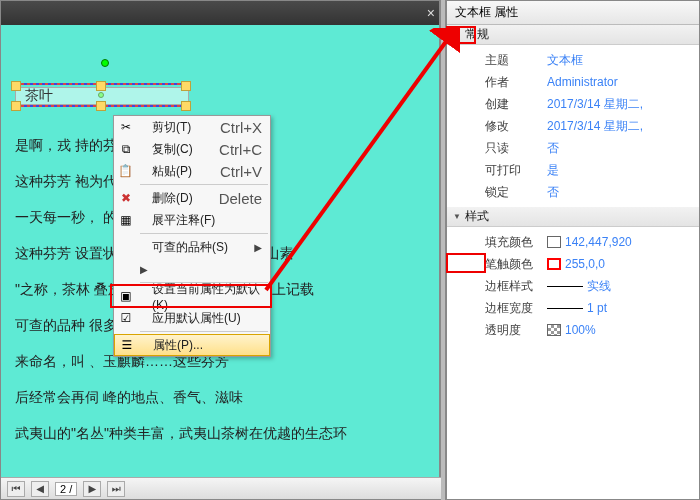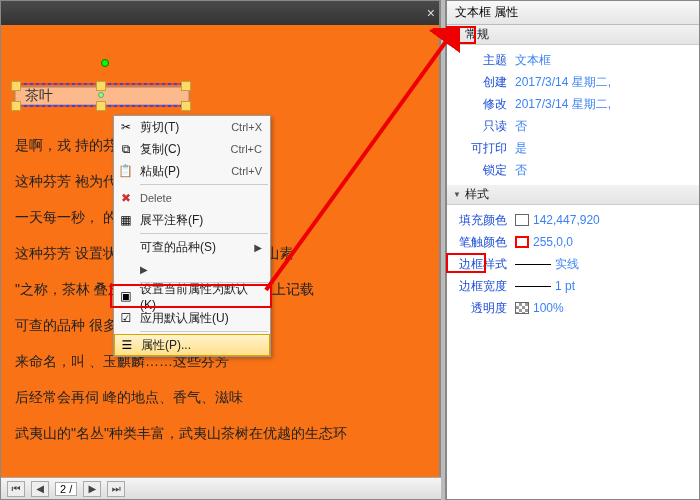--- a/index.html
+++ b/index.html
@@ -1,44 +1,44 @@
 <!DOCTYPE html>
 <html><head>
 <meta charset="utf-8">
 <style>
   * { box-sizing: border-box; margin: 0; padding: 0; }
   body { font-family: "Microsoft YaHei", sans-serif; font-size: 12px; background: #f0f0f0; width: 700px; height: 500px; overflow: hidden; position: relative; }
   .workspace { display: flex; width: 100%; height: 100%; }
   .left-panel { width: 440px; background: #fff; border: 1px solid #888; position: relative; }
   .left-header { height: 24px; background: linear-gradient(#4a4a4a,#333); display: flex; justify-content: flex-end; align-items: center; padding: 0 4px; }
-  .doc-area { position: relative; background: #f97316; height: 460px; overflow: hidden; padding: 30px 10px 0 14px; }
+  .doc-area { position: relative; background: #5eead4; height: 460px; overflow: hidden; padding: 30px 10px 0 14px; }
   .doc-text { font-size: 14px; color: #222; line-height: 28px; margin-bottom: 8px; }
   .sel-anchor { position: absolute; top: 34px; left: 100px; width: 8px; height: 8px; background: #0f0; border: 1px solid #070; border-radius: 50%; }
   .sel-rule1 { position: absolute; top: 58px; left: 14px; width: 174px; height: 2px; background: repeating-linear-gradient(90deg,#d44,#d44 3px,#44d 3px,#44d 6px); }
   .sel-rule2 { position: absolute; top: 80px; left: 14px; width: 174px; height: 2px; background: repeating-linear-gradient(90deg,#d44,#d44 3px,#44d 3px,#44d 6px); }
   .sel-box { position: absolute; top: 62px; left: 14px; width: 174px; height: 18px; border: 1px solid #aaa; background: rgba(255,255,255,0.5); }
   .sel-text { position: absolute; top: 62px; left: 24px; font-size: 14px; color: #333; }
   .handle { position: absolute; width: 10px; height: 10px; background: #ffd966; border: 1px solid #bfa23a; }
   .green-dot { position: absolute; width: 6px; height: 6px; background: #8f8; border: 1px solid #6a6; border-radius: 50%; }
   .ctx-menu { position: absolute; top: 90px; left: 112px; width: 158px; background: #f7f7f7; border: 1px solid #999; box-shadow: 2px 2px 4px rgba(0,0,0,0.25); z-index: 10; }
   .ctx-item { display: flex; align-items: center; height: 22px; padding: 0 8px 0 4px; gap: 6px; }
   .ctx-item.highlight { background: linear-gradient(#fff3cc, #ffe08a); border: 1px solid #d9a400; }
   .ctx-icon { width: 16px; height: 16px; display: flex; align-items: center; justify-content: center; }
-  .ctx-label { flex: 1; color: #222; font-size: 12px; }
-  .ctx-sc { color: #555; font-size: 11px; }
+  .ctx-label { flex: 1; color: #222; font-size: 12px; margin-left: 12px; }
+  .ctx-sc { color: #555; font-size: 15px; }
   .ctx-sep { height: 1px; background: #ccc; margin: 2px 2px 2px 26px; }
   .ctx-arrow { color: #444; font-size: 10px; }
   .redbox-menu { position: absolute; top: 284px; left: 110px; width: 162px; height: 24px; border: 2px solid #e00; z-index: 12; pointer-events: none; }
   .divider { width: 6px; background: #bbb; border-left: 1px solid #888; border-right: 1px solid #888; }
   .right-panel { flex: 1; background: #fff; border: 1px solid #888; display: flex; flex-direction: column; }
   .right-title { height: 24px; background: linear-gradient(#f8f8f8,#e6e6e6); border-bottom: 1px solid #bbb; display: flex; align-items: center; padding: 0 8px; font-size: 12px; }
   .section-head { height: 20px; background: linear-gradient(#f2f2f2,#e4e4e4); border-bottom: 1px solid #ccc; display: flex; align-items: center; padding: 0 6px; font-size: 12px; color: #222; gap: 4px; }
   .prop-rows { padding: 4px 6px; }
   .prop-row { display: flex; align-items: center; height: 22px; }
-  .prop-label { width: 62px; text-align: right; color: #1d4ed8; padding-right: 8px; }
+  .prop-label { width: 62px; text-align: left; color: #404040; padding-right: 8px; margin-left: 32px; }
   .prop-value { flex: 1; color: #3b82f6; display: flex; align-items: center; gap: 4px; }
   .swatch { width: 14px; height: 12px; border: 1px solid #666; }
   .swatch.white { background: #fff; }
   .swatch.red { border: 2px solid #f00; background: #fff; }
   .swatch.checker { background: repeating-conic-gradient(#999 0 25%, #fff 0 50%) 0 0/6px 6px; }
   .swatch.orange { background: #e8741e; }
   .line-sample { width: 36px; height: 1px; background: #000; display: inline-block; }
   .redbox-style { position: absolute; top: 253px; left: 446px; width: 40px; height: 20px; border: 2px solid #e00; z-index: 12; pointer-events: none; }
   .redbox-changgui { position: absolute; top: 26px; left: 446px; width: 30px; height: 18px; border: 2px solid #e00; z-index: 12; pointer-events: none; }
   .arrow-svg { position: absolute; top: 28px; left: 260px; width: 200px; height: 268px; z-index: 14; pointer-events: none; }
@@ -95,20 +95,21 @@
           <span class="ctx-sc">Ctrl+C</span>
         </div>
         <div class="ctx-item">
           <span class="ctx-icon">📋</span>
           <span class="ctx-label">粘贴(P)</span>
           <span class="ctx-sc">Ctrl+V</span>
         </div>
         <div class="ctx-sep"></div>
         <div class="ctx-item">
           <span class="ctx-icon" style="color:#c33">✖</span>
+          <span class="ctx-label">删除(D)</span>
           <span class="ctx-sc">Delete</span>
         </div>
         <div class="ctx-item">
           <span class="ctx-icon">▦</span>
           <span class="ctx-label">展平注释(F)</span>
         </div>
         <div class="ctx-sep"></div>
         <div class="ctx-item">
           <span class="ctx-icon"></span>
           <span class="ctx-label">可查的品种(S)</span>
@@ -148,20 +149,24 @@
   <div class="right-panel">
     <div class="right-title">文本框 属性</div>
     <div class="section-head">
       <span class="tri">▼</span>
       <span>常规</span>
     </div>
     <div class="prop-rows">
       <div class="prop-row">
           <span class="prop-label">主题</span>
           <span class="prop-value">文本框</span>
+        </div>
+      <div class="prop-row">
+          <span class="prop-label">作者</span>
+          <span class="prop-value">Administrator</span>
         </div>
       <div class="prop-row">
           <span class="prop-label">创建</span>
           <span class="prop-value">2017/3/14 星期二,</span>
         </div>
       <div class="prop-row">
           <span class="prop-label">修改</span>
           <span class="prop-value">2017/3/14 星期二,</span>
         </div>
       <div class="prop-row">

